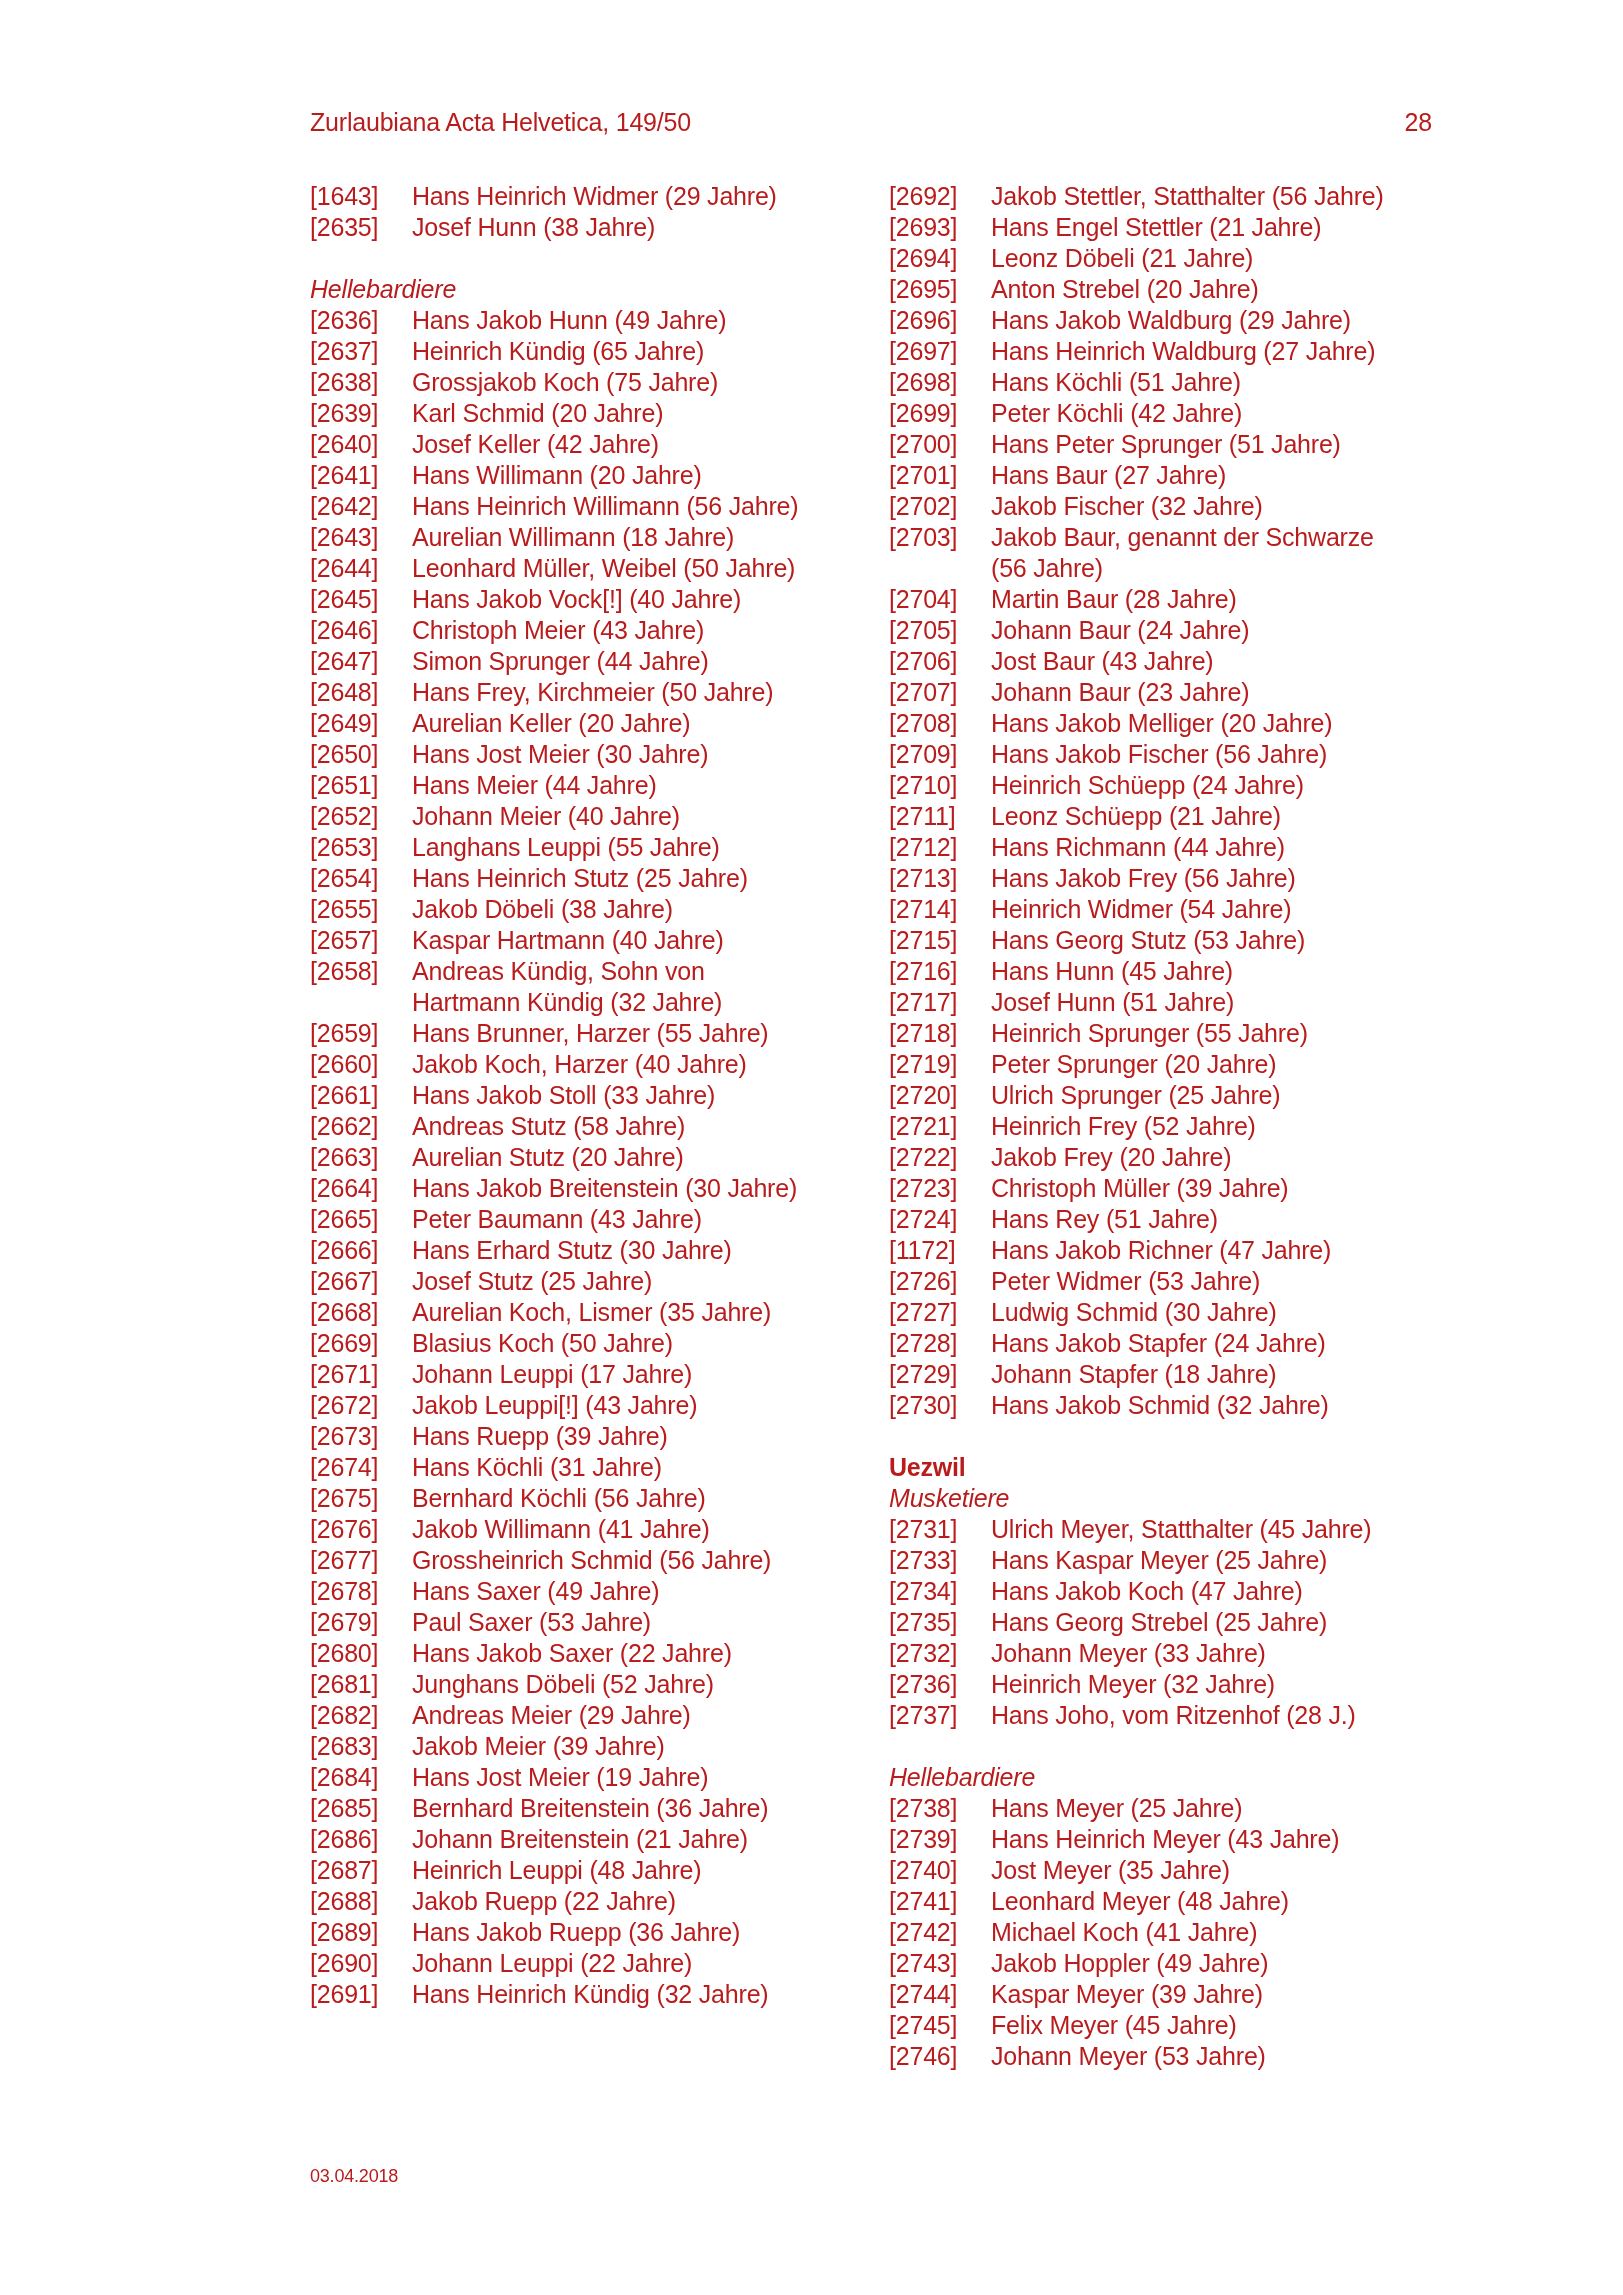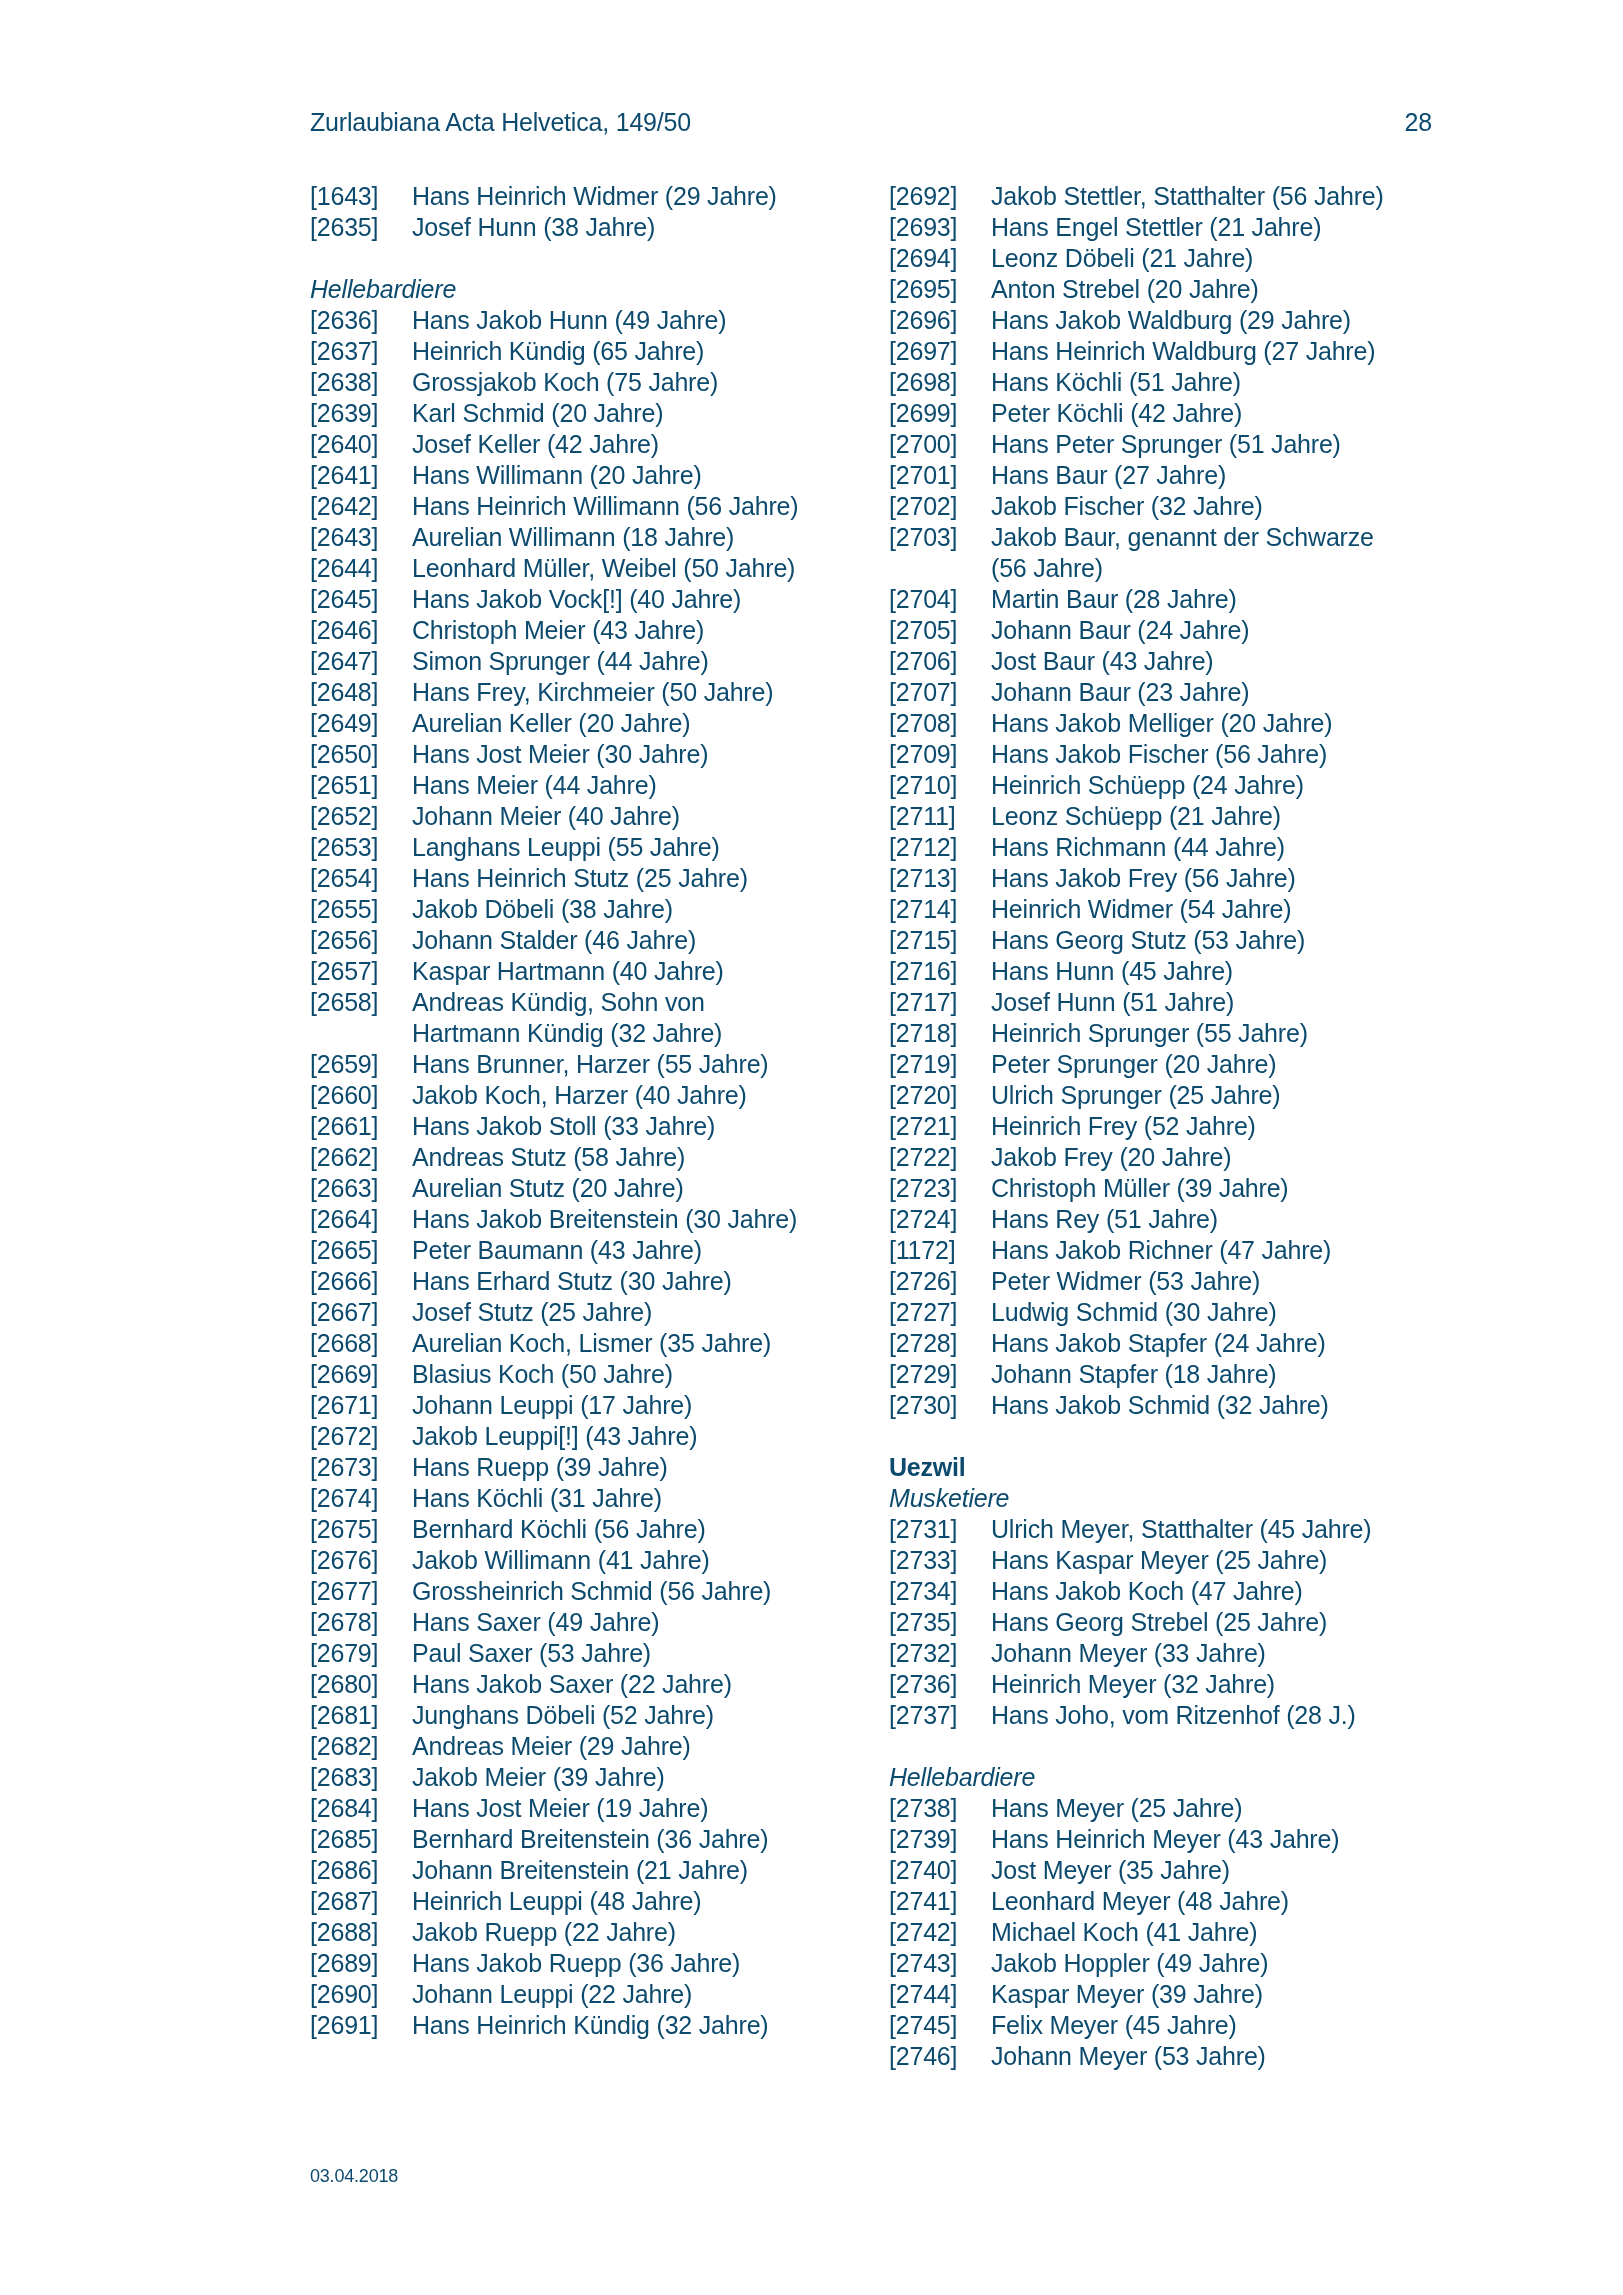--- a/index.html
+++ b/index.html
@@ -2,21 +2,21 @@
 <html style="font-size:13px"><head>
 <meta charset="utf-8">
 <style>
   html,body{margin:0;padding:0;background:#ffffff;}
   .page{
     position:relative;
     width:1623px;
     height:2295px;
     background:#ffffff;
     font-family:"Liberation Sans", sans-serif;
-    color:#0c4a6e;
+    color:#b91c1c;
     overflow:hidden;
   }
   .header{
     position:absolute;
     left:310px;
     top:107px;
     width:1122px;
     display:flex;
     justify-content:space-between;
     font-size:25px;
@@ -145,24 +145,20 @@
       </div>
       <div class="row entry">
         <span class="num">[2654]</span>
         <span class="txt">Hans Heinrich Stutz (25 Jahre)</span>
       </div>
       <div class="row entry">
         <span class="num">[2655]</span>
         <span class="txt">Jakob Döbeli (38 Jahre)</span>
       </div>
       <div class="row entry">
-        <span class="num">[2656]</span>
-        <span class="txt">Johann Stalder (46 Jahre)</span>
-      </div>
-      <div class="row entry">
         <span class="num">[2657]</span>
         <span class="txt">Kaspar Hartmann (40 Jahre)</span>
       </div>
       <div class="row entry">
         <span class="num">[2658]</span>
         <span class="txt">Andreas Kündig, Sohn von</span>
       </div>
       <div class="row cont">
         <span class="num"></span>
         <span class="txt">Hartmann Kündig (32 Jahre)</span>

